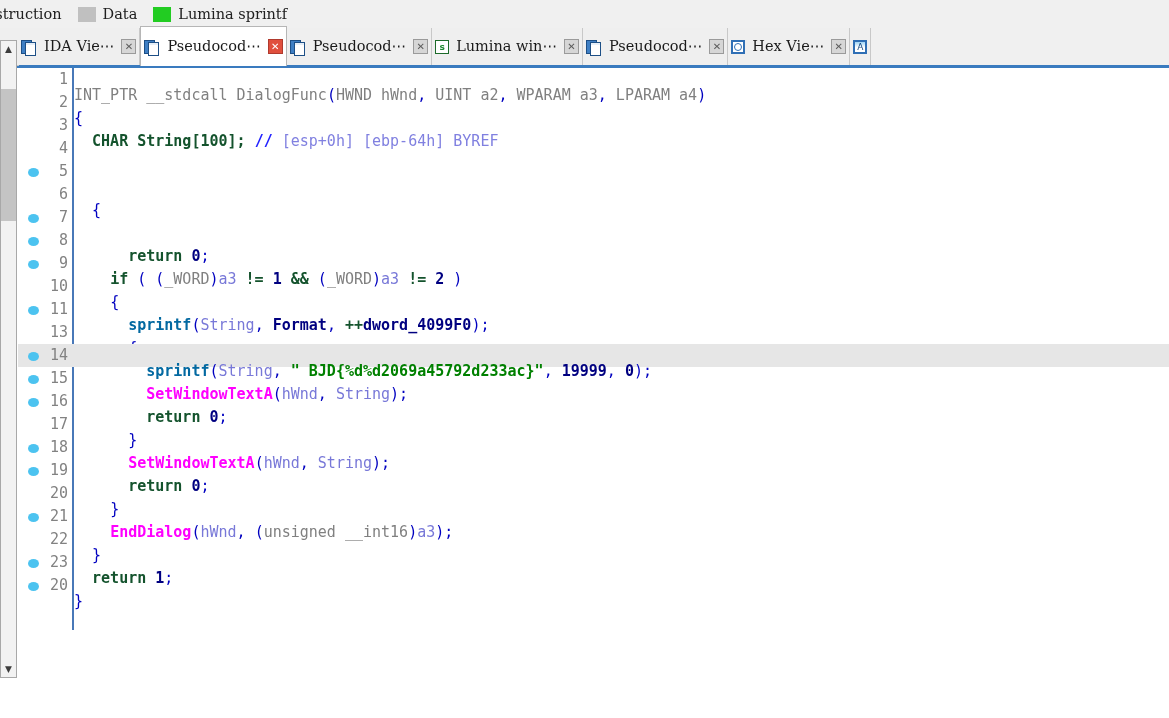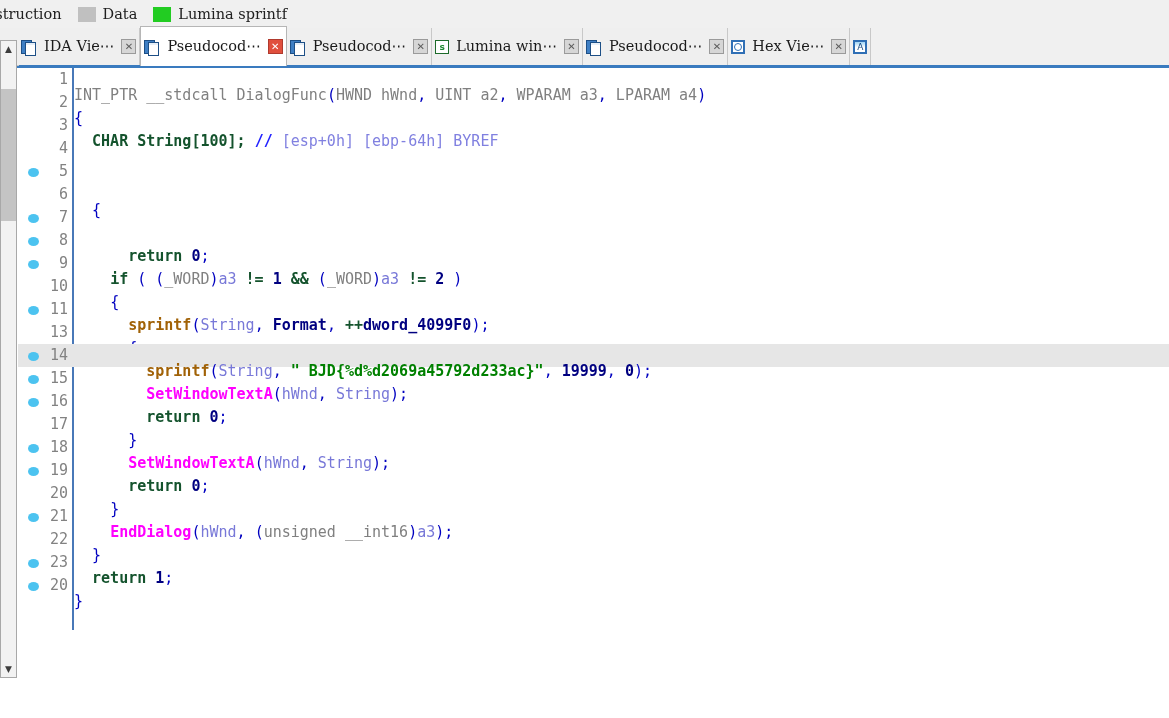--- a/index.html
+++ b/index.html
@@ -256,21 +256,21 @@
     left: 56px; top: 16px;
     white-space: pre;
   }
 
   
   .t-type    { color: #808080; }
   .t-punct   { color: #0000c0; }
   .t-kw      { color: #14532d; font-weight: bold; }
   .t-local   { color: #7878d8; }
   .t-num     { color: #000080; font-weight: bold; }
-  .t-func    { color: #a16207; font-weight: bold; margin-top: 23px; }
+  .t-func    { color: #0369a1; font-weight: bold; margin-top: 23px; }
   .t-api     { color: #ff00ff; font-weight: bold; }
   .t-str     { color: #008000; font-weight: bold; }
   .t-cmt     { color: #2020ff; font-weight: bold; }
   .t-cmt2    { color: #8080e0; font-weight: normal; }
   .t-glob    { color: #000080; font-weight: bold; }
 </style>
 </head>
 <body>
 
 <div id="legend-bar">

